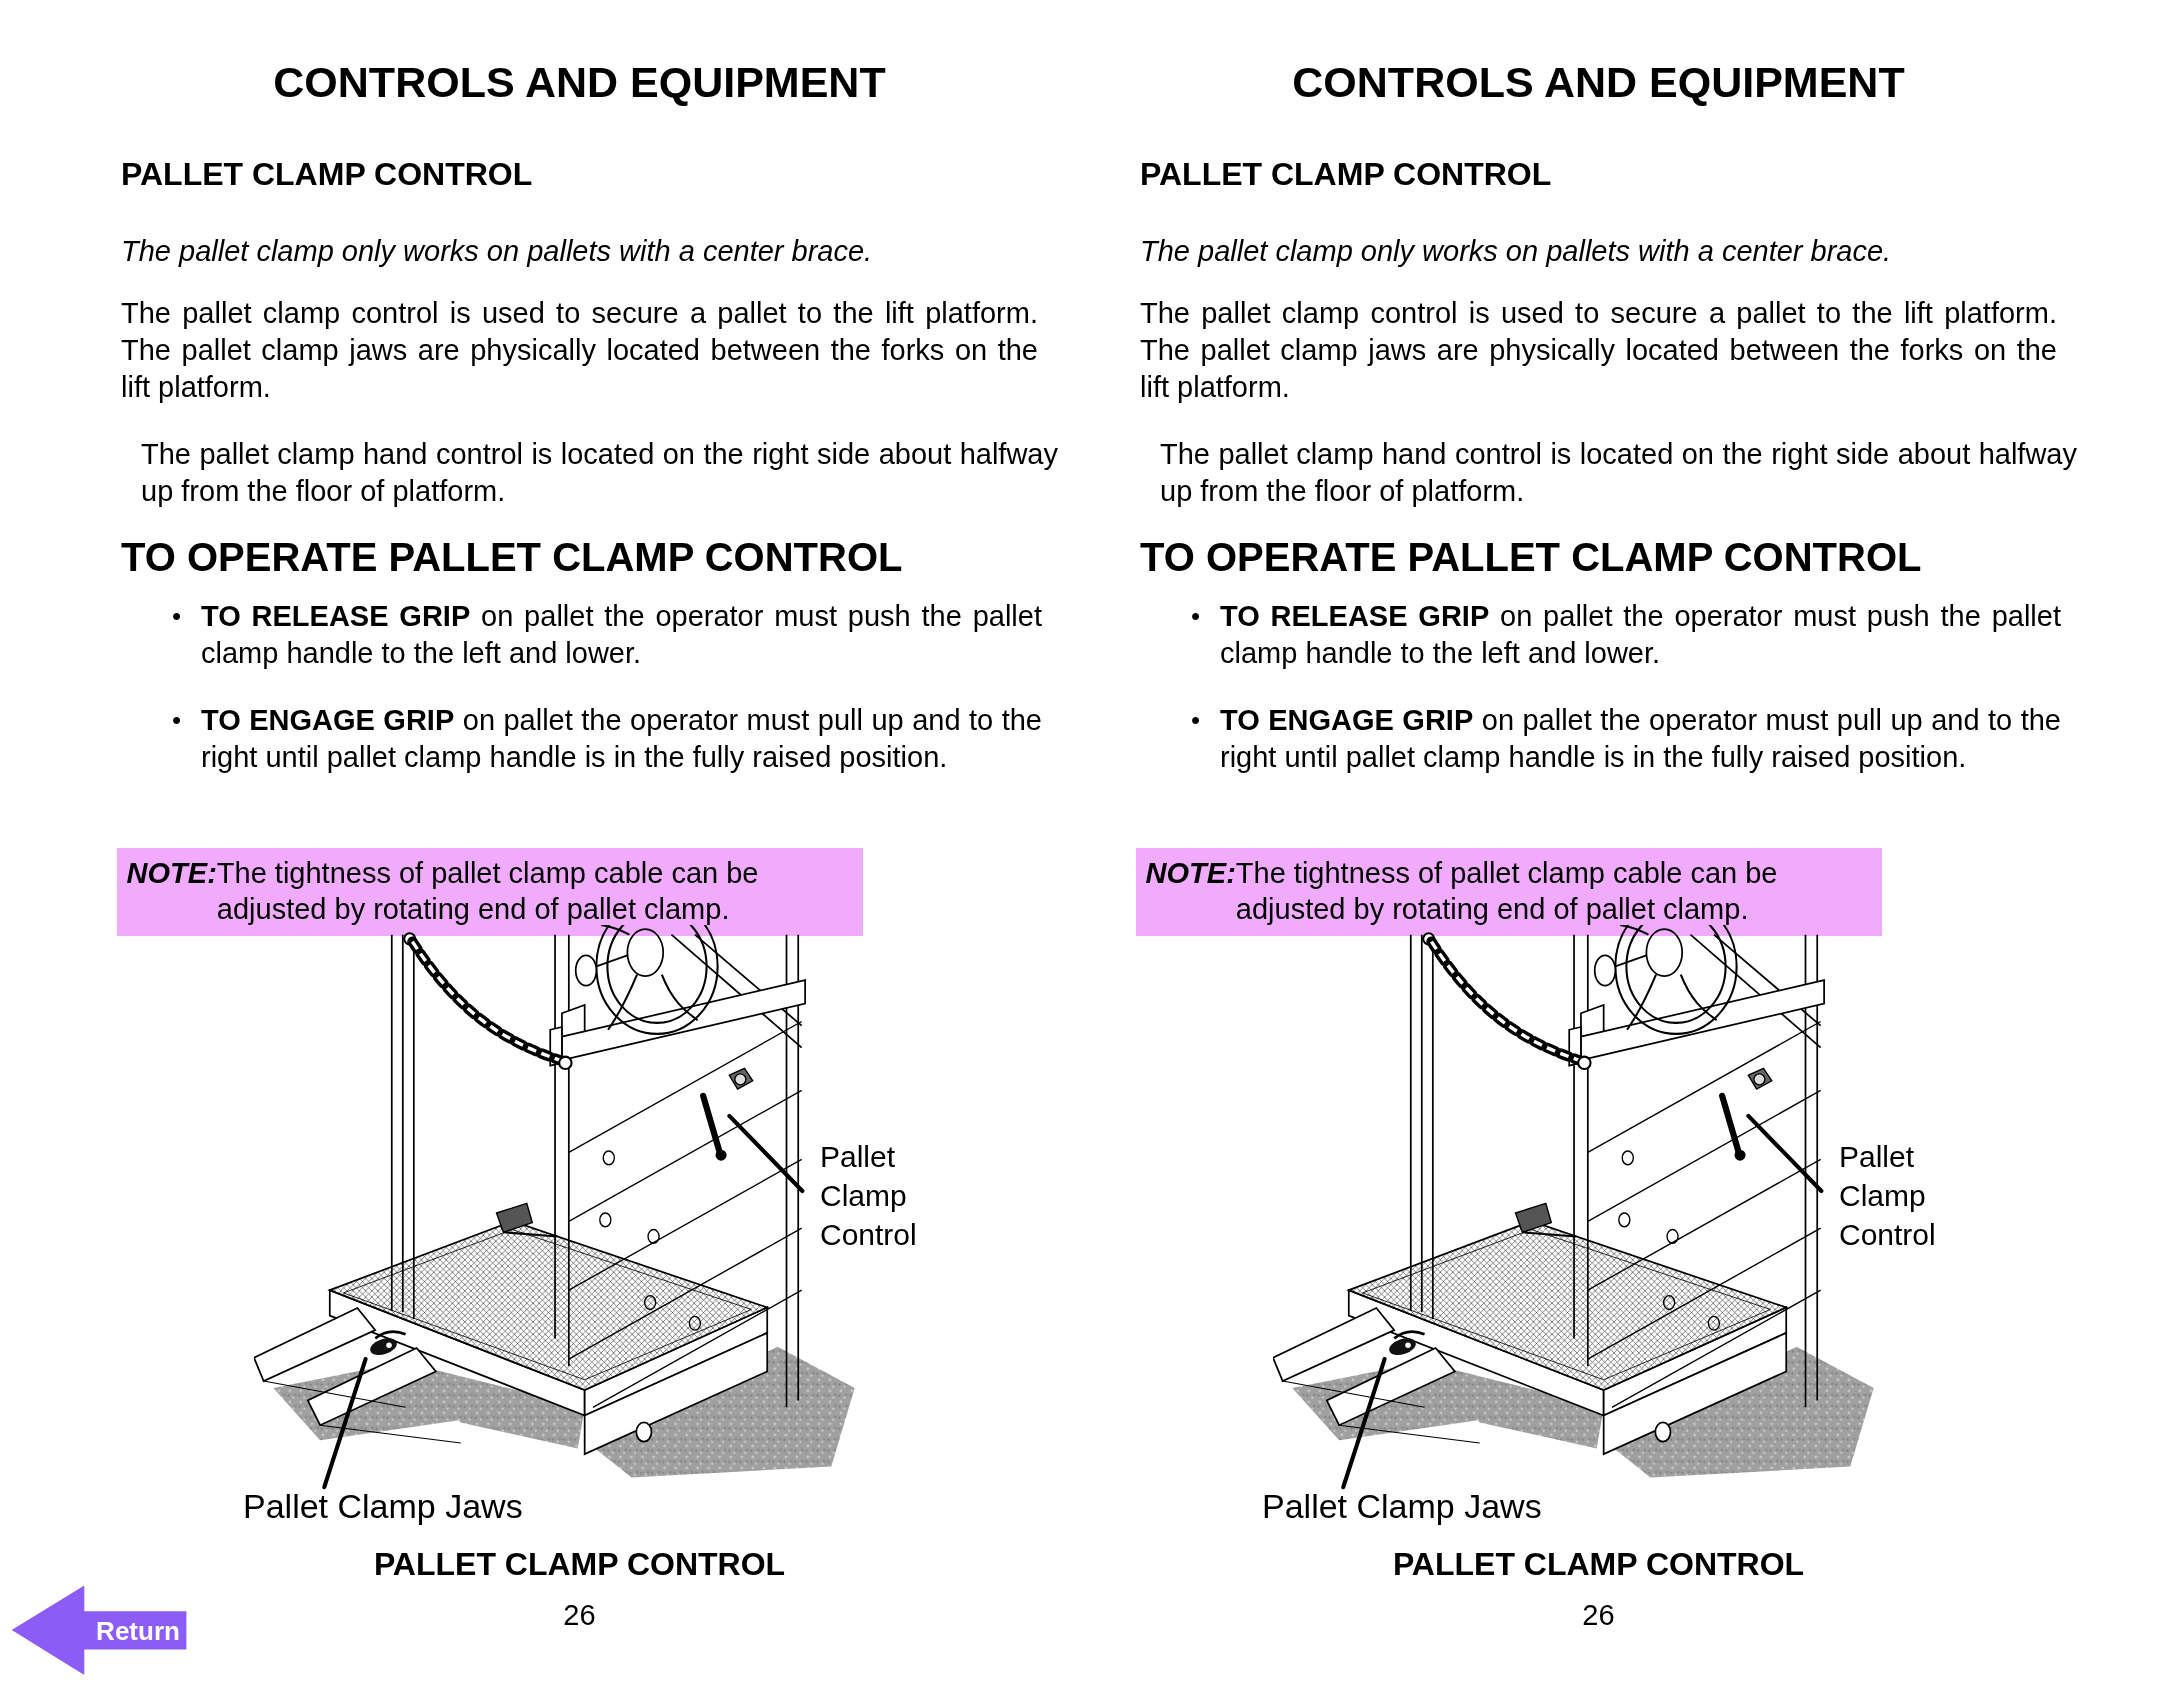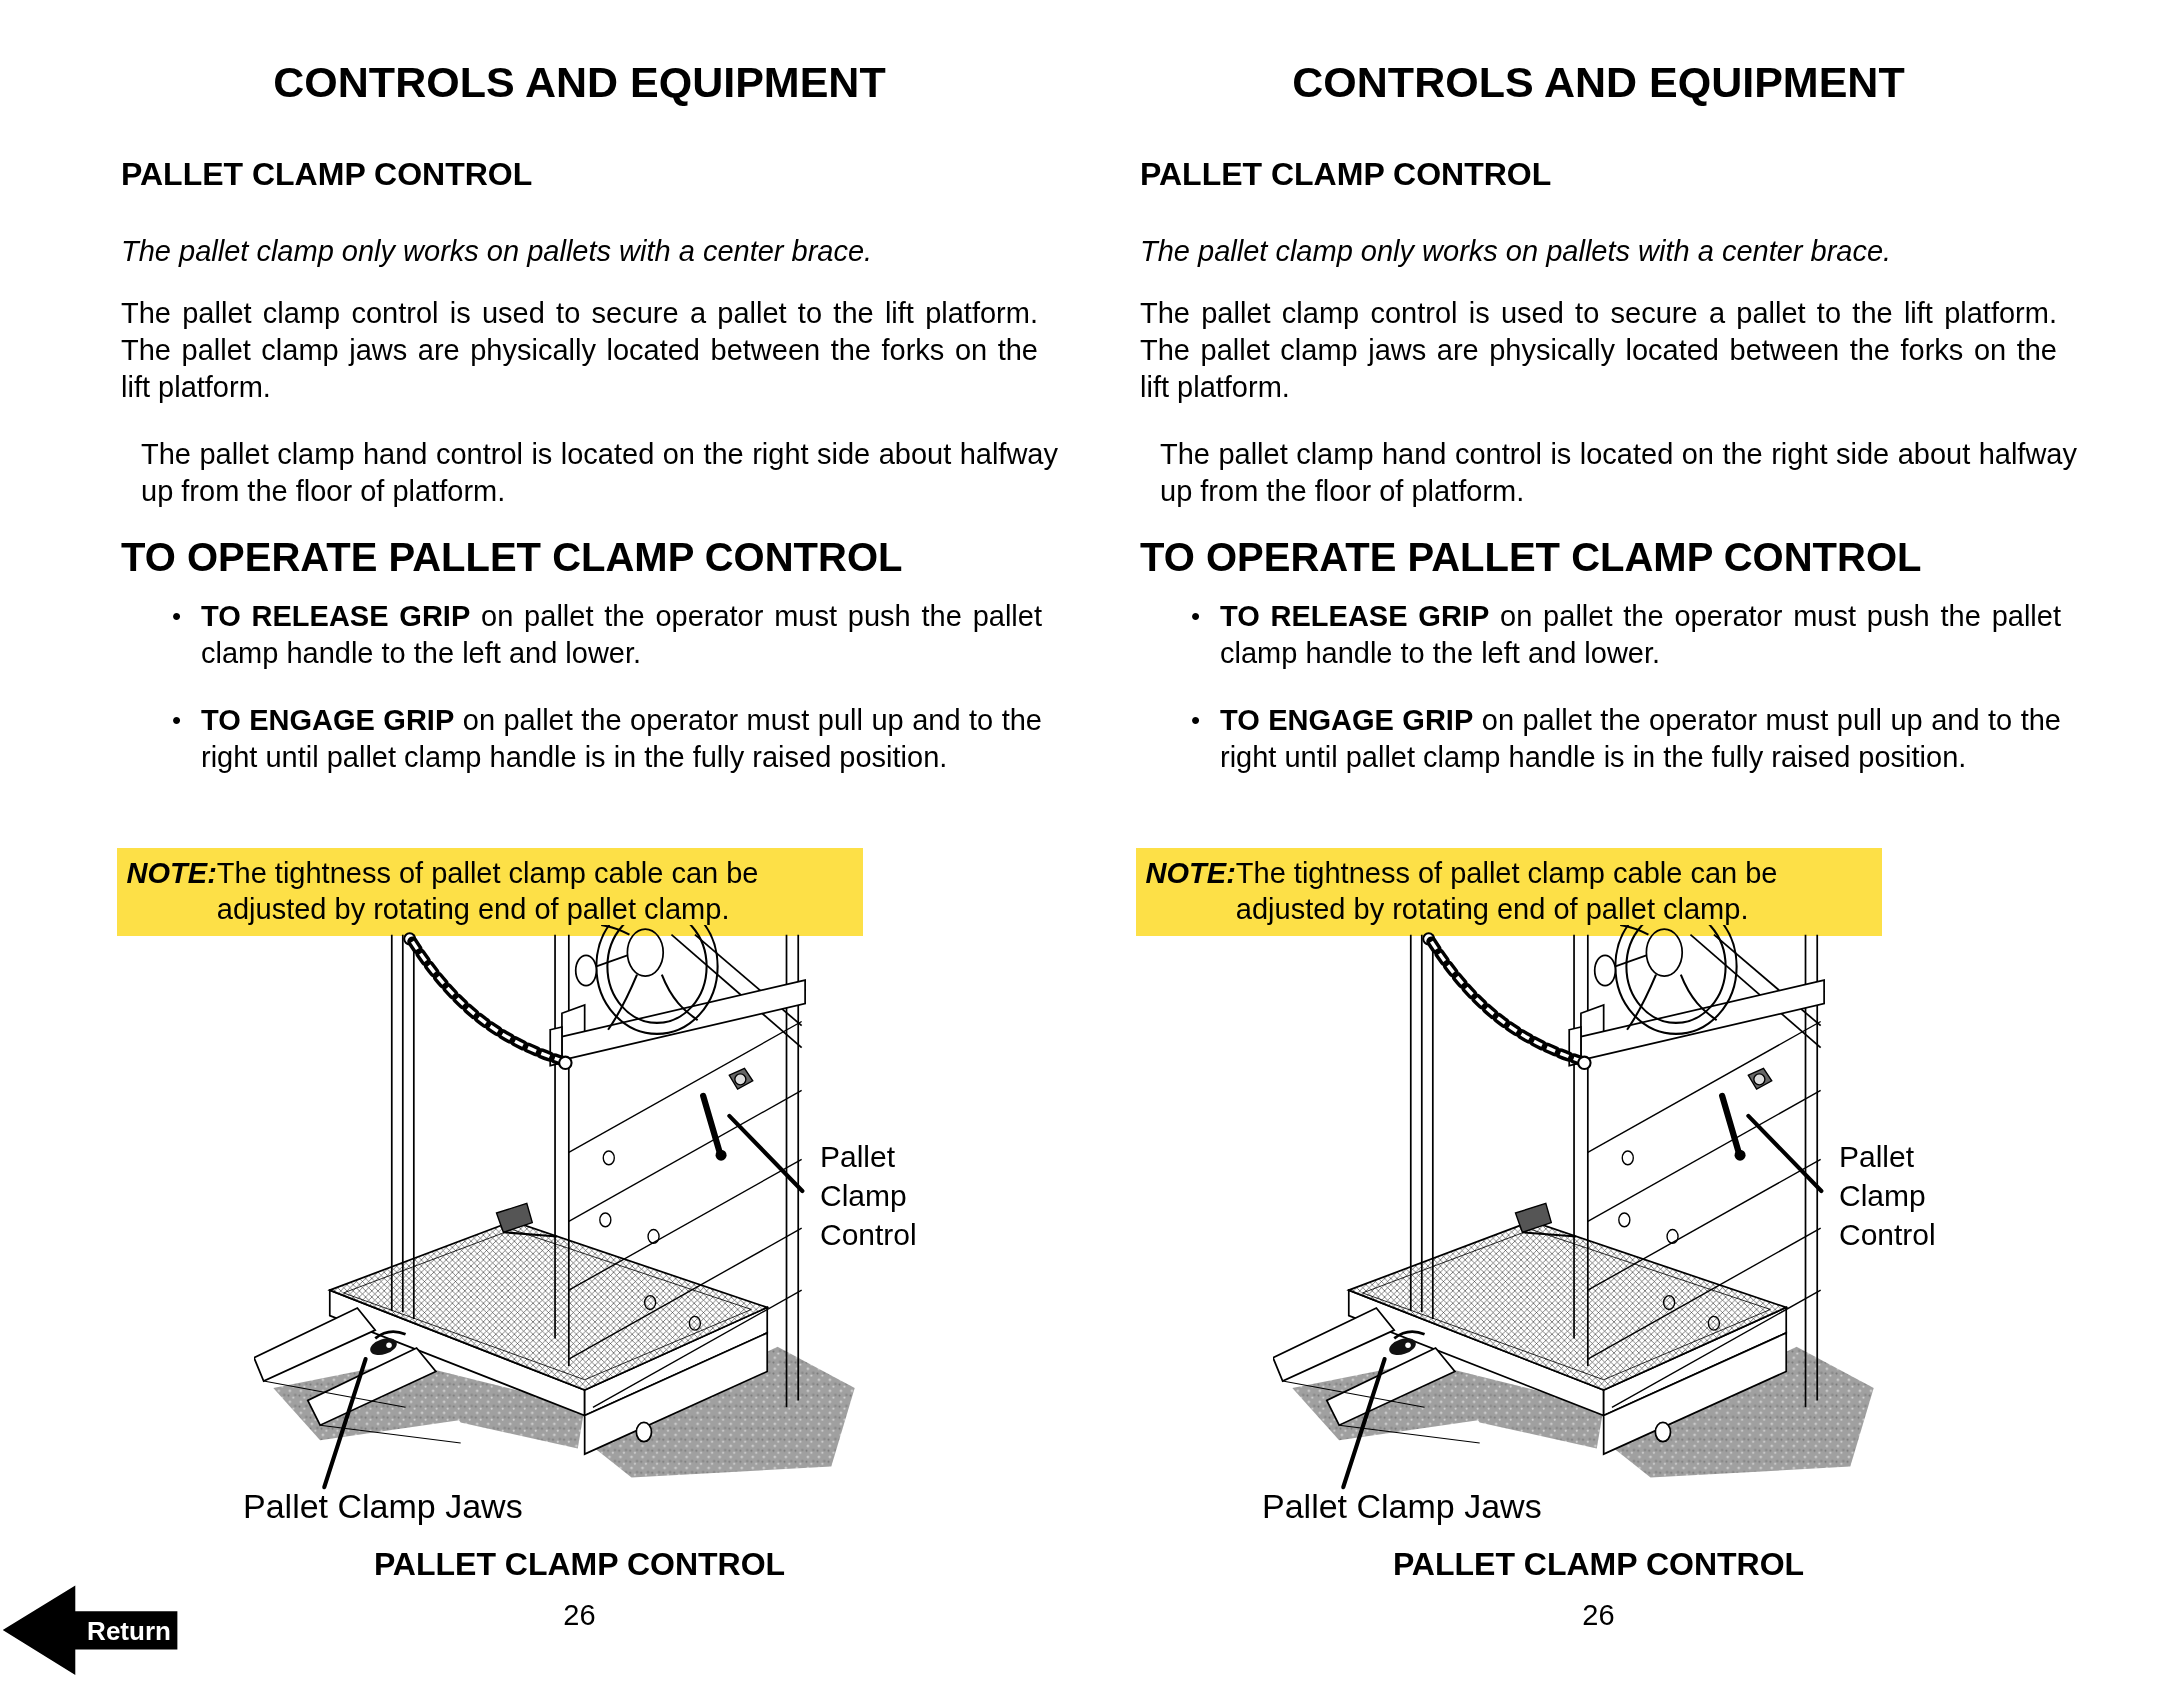--- a/index.html
+++ b/index.html
@@ -19,36 +19,36 @@
   .p2      { top:295px; text-align:justify; }
   .p3      { top:436px; text-align:justify;margin-left:20px; }
   .h-op    { left:121px; top:535px; font-size:40px; font-weight:bold; white-space:nowrap; }
 
   .bullet  { left:172px; width:870px; display:flex; font-size:29px; line-height:37px; }
   .b1 { top:598px; } .b2 { top:702px; }
   .bullet .dot  { width:29px; flex:0 0 29px; font-size:26px; }
   .bullet .btxt { flex:1; text-align:justify; }
   .bullet .blead { font-weight:bold; }
 
-  .note { left:117px; top:848px; width:746px; min-height:77px; background:#fde047;
+  .note { left:117px; top:848px; width:746px; min-height:77px; background:#f0abfc;
           display:flex; padding:6.9px 6.9px 9.6px 9.6px; font-size:29px; line-height:36px; }
   .note .nlabel { font-weight:bold; font-style:italic; white-space:nowrap; }
   .note .ntext  { width:793px; }
 
   .figure-svg { left:254px; top:925px; }
 
   .lbl-control { left:820px; top:1137px; width:165px; font-size:30px; line-height:39px; }
   .lbl-jaws    { left:243px;  top:1487px; font-size:34px; white-space:nowrap; }
   .fig-caption { left:121px;  top:1546px; width:917px; text-align:center;
                  font-size:32px; font-weight:bold; white-space:nowrap; }
   .pagenum     { left:121px;  top:1599px; width:917px; text-align:center; font-size:29px; }
 
   
-  #return-btn { position:absolute; left:0; top:1580px; width:181px; height:98px;
-                background:#000000; border:none; cursor:pointer;
+  #return-btn { position:absolute; left:9px; top:1580px; width:181px; height:98px;
+                background:#8b5cf6; border:none; cursor:pointer;
                 clip-path:polygon(41.6% 5.6%, 41.6% 32%, 98% 32%, 98% 71%, 41.6% 71%, 41.6% 97%, 1.5% 51%); }
   #return-btn span { position:absolute; left:81px; top:32px; width:96px; height:39px;
                      color:#fff; font-size:26px; font-weight:bold; line-height:39px; text-align:center; }
 </style>
 </head>
 <body>
 
 <svg width="0" height="0" style="position:absolute" aria-hidden="true">
   <defs>
     <pattern id="deckhatch" patternUnits="userSpaceOnUse" width="9" height="9">

